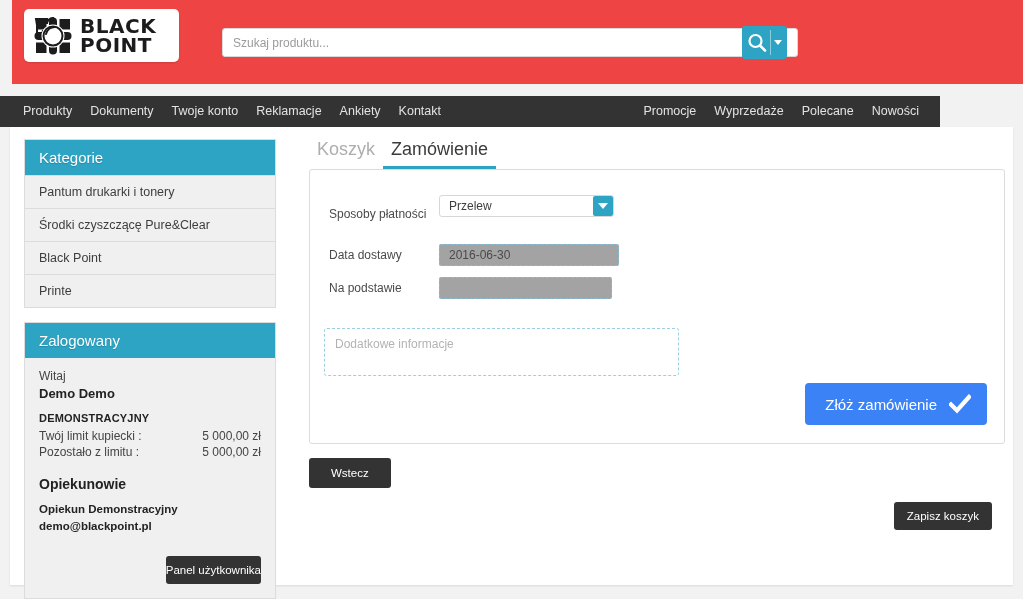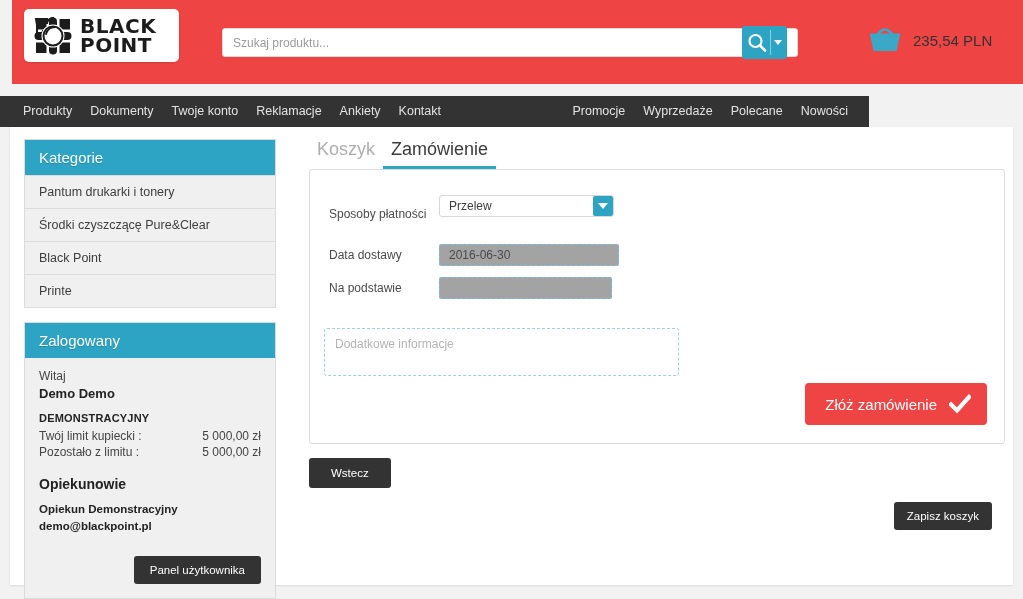--- a/index.html
+++ b/index.html
@@ -90,21 +90,21 @@
     cursor: pointer;
   }
   .cart-total {
     font-size: 15px;
     color: #333;
   }
 
   
   .nav {
     position: absolute; left: 0; top: 96px;
-    width: 869px; height: 31px;
+    width: 940px; height: 31px;
     background: #333333;
     display: flex; align-items: center;
   }
   .nav-left { display: flex; margin-left: 14px; gap: 0px; }
   .nav-right { display: flex; margin-left: auto; margin-right: 12px; }
   .nav a {
     color: #e3e3e3;
     font-size: 12.5px;
     text-decoration: none;
     padding: 0 9px;
@@ -153,21 +153,21 @@
   .u-section { font-size: 14px; font-weight: bold; color: #222; margin: 16px 0 9px 0; }
   .u-op { font-size: 11.5px; font-weight: bold; color: #222; line-height: 1.45; }
 
   .btn-dark {
     display: inline-block;
     background: #333333;
     color: #ffffff;
     font-size: 11.5px;
     border: none;
     border-radius: 3px;
-    padding: 8px 16px;
+    padding: 8px 0;
     cursor: pointer;
     font-family: "Liberation Sans", sans-serif;
   }
   .u-btn-wrap { display: flex; justify-content: flex-end; margin-top: 22px; }
 
   
   .main { position: absolute; left: 289px; top: 12px; width: 700px; }
 
   .tabs { display: flex; align-items: flex-end; height: 30px; padding-left: 10px; }
   .tab {
@@ -264,21 +264,21 @@
     border: 1px solid #c6c6c6;
     border-radius: 2px;
     background: #fff;
     cursor: pointer;
     display: inline-block;
   }
   .chk-label { font-size: 11.5px; color: #3d3d3d; margin-left: 8px; cursor: pointer; }
 
   .btn-green {
     position: absolute; right: 17px; bottom: 18px;
-    background: #ef4444;
+    background: #3b82f6;
     color: #ffffff;
     border: none;
     border-radius: 4px;
     font-size: 15px;
     padding: 11px 16px 11px 20px;
     cursor: pointer;
     display: flex; align-items: center; gap: 12px;
     font-family: "Liberation Sans", sans-serif;
   }
 
@@ -323,28 +323,20 @@
 
     <button class="search-btn">
       <svg class="mag" width="22" height="22" viewBox="0 0 22 22">
         <circle cx="9.5" cy="9" r="6" fill="none" stroke="#ffffff" stroke-width="2.2"></circle>
         <line x1="14" y1="13.5" x2="19" y2="18.5" stroke="#ffffff" stroke-width="2.6" stroke-linecap="round"></line>
       </svg>
       <span class="divider"></span>
       <span class="caret"></span>
     </button>
 
-    <div class="cart-wrap">
-      <svg width="36" height="30" viewBox="0 0 36 30">
-        <path d="M11 9 q7 -9 14 0" fill="none" stroke="#3aa8c6" stroke-width="2.6" stroke-linecap="round"></path>
-        <path d="M3 10 h30 l-3.5 16 h-23 z" fill="#3aa8c6"></path>
-        <rect x="3" y="8.5" width="30" height="3.4" fill="#3aa8c6"></rect>
-      </svg>
-      <span class="cart-total">235,54 PLN</span>
-    </div>
   </div>
 
   <div class="nav">
     <div class="nav-left">
       <a href="#">Produkty</a>
       <a href="#">Dokumenty</a>
       <a href="#">Twoje konto</a>
       <a href="#">Reklamacje</a>
       <a href="#">Ankiety</a>
       <a href="#">Kontakt</a>

